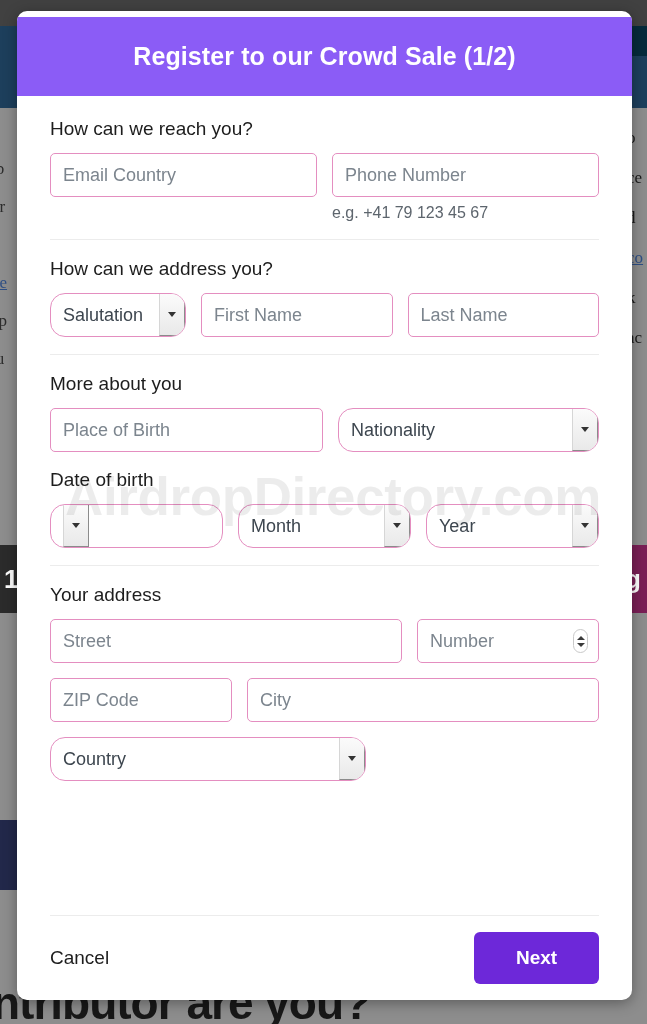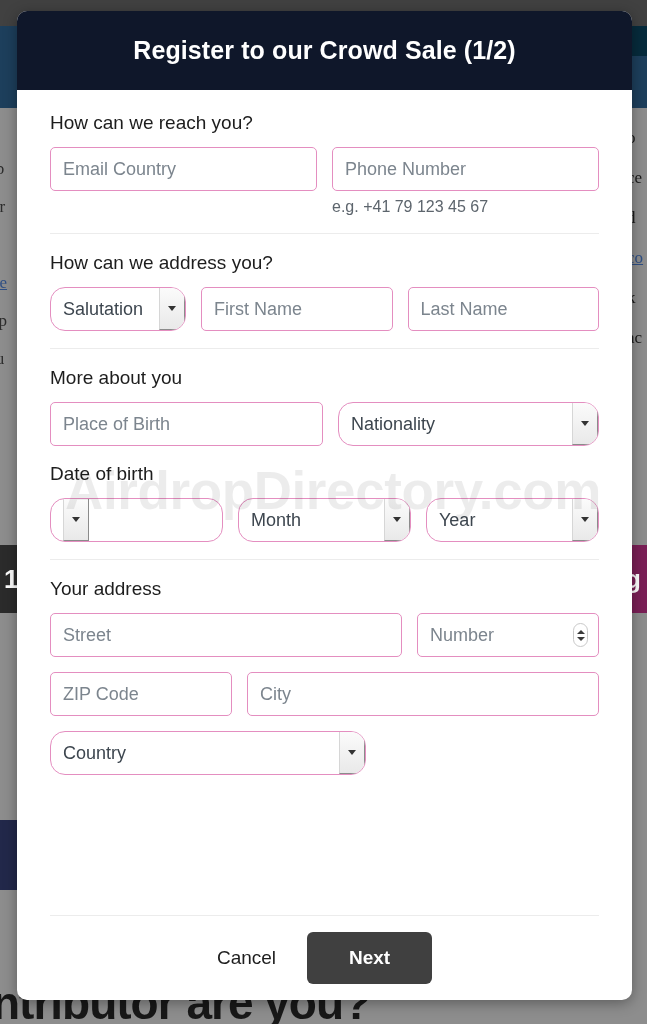--- a/index.html
+++ b/index.html
@@ -130,25 +130,26 @@
     background: #ffffff;
     border-radius: 10px;
     box-shadow: 0 3px 14px rgba(0,0,0,0.35);
     overflow: hidden;
     display: flex;
     flex-direction: column;
   }
 
   .modal-header {
     height: 79px;
-    background: #0f172a;
+    background: #8b5cf6;
     display: flex;
     align-items: center;
     justify-content: center;
     flex: none;
+    margin-top: 6px;
   }
   .modal-title {
     color: #ffffff;
     font-size: 25px;
     font-weight: bold;
     letter-spacing: 0.1px;
   }
 
   .modal-body {
     position: relative;
@@ -274,34 +275,34 @@
     padding: 0 33px 0 33px;
   }
   .footer-divider {
     height: 1px;
     background: #ececec;
     margin-bottom: 0;
   }
   .footer-inner {
     display: flex;
     align-items: center;
-    justify-content: center;
+    justify-content: space-between;
     height: 84px;
     gap: 31px;
   }
   .cancel-link {
     font-size: 19px;
     color: #1d1d1d;
     cursor: pointer;
     background: none;
     border: none;
     font-family: "Liberation Sans", sans-serif;
   }
   .next-btn {
-    background: #404040;
+    background: #6d28d9;
     color: #ffffff;
     font-size: 19px;
     font-weight: bold;
     border: none;
     border-radius: 6px;
     width: 125px;
     height: 52px;
     cursor: pointer;
     font-family: "Liberation Sans", sans-serif;
   }

